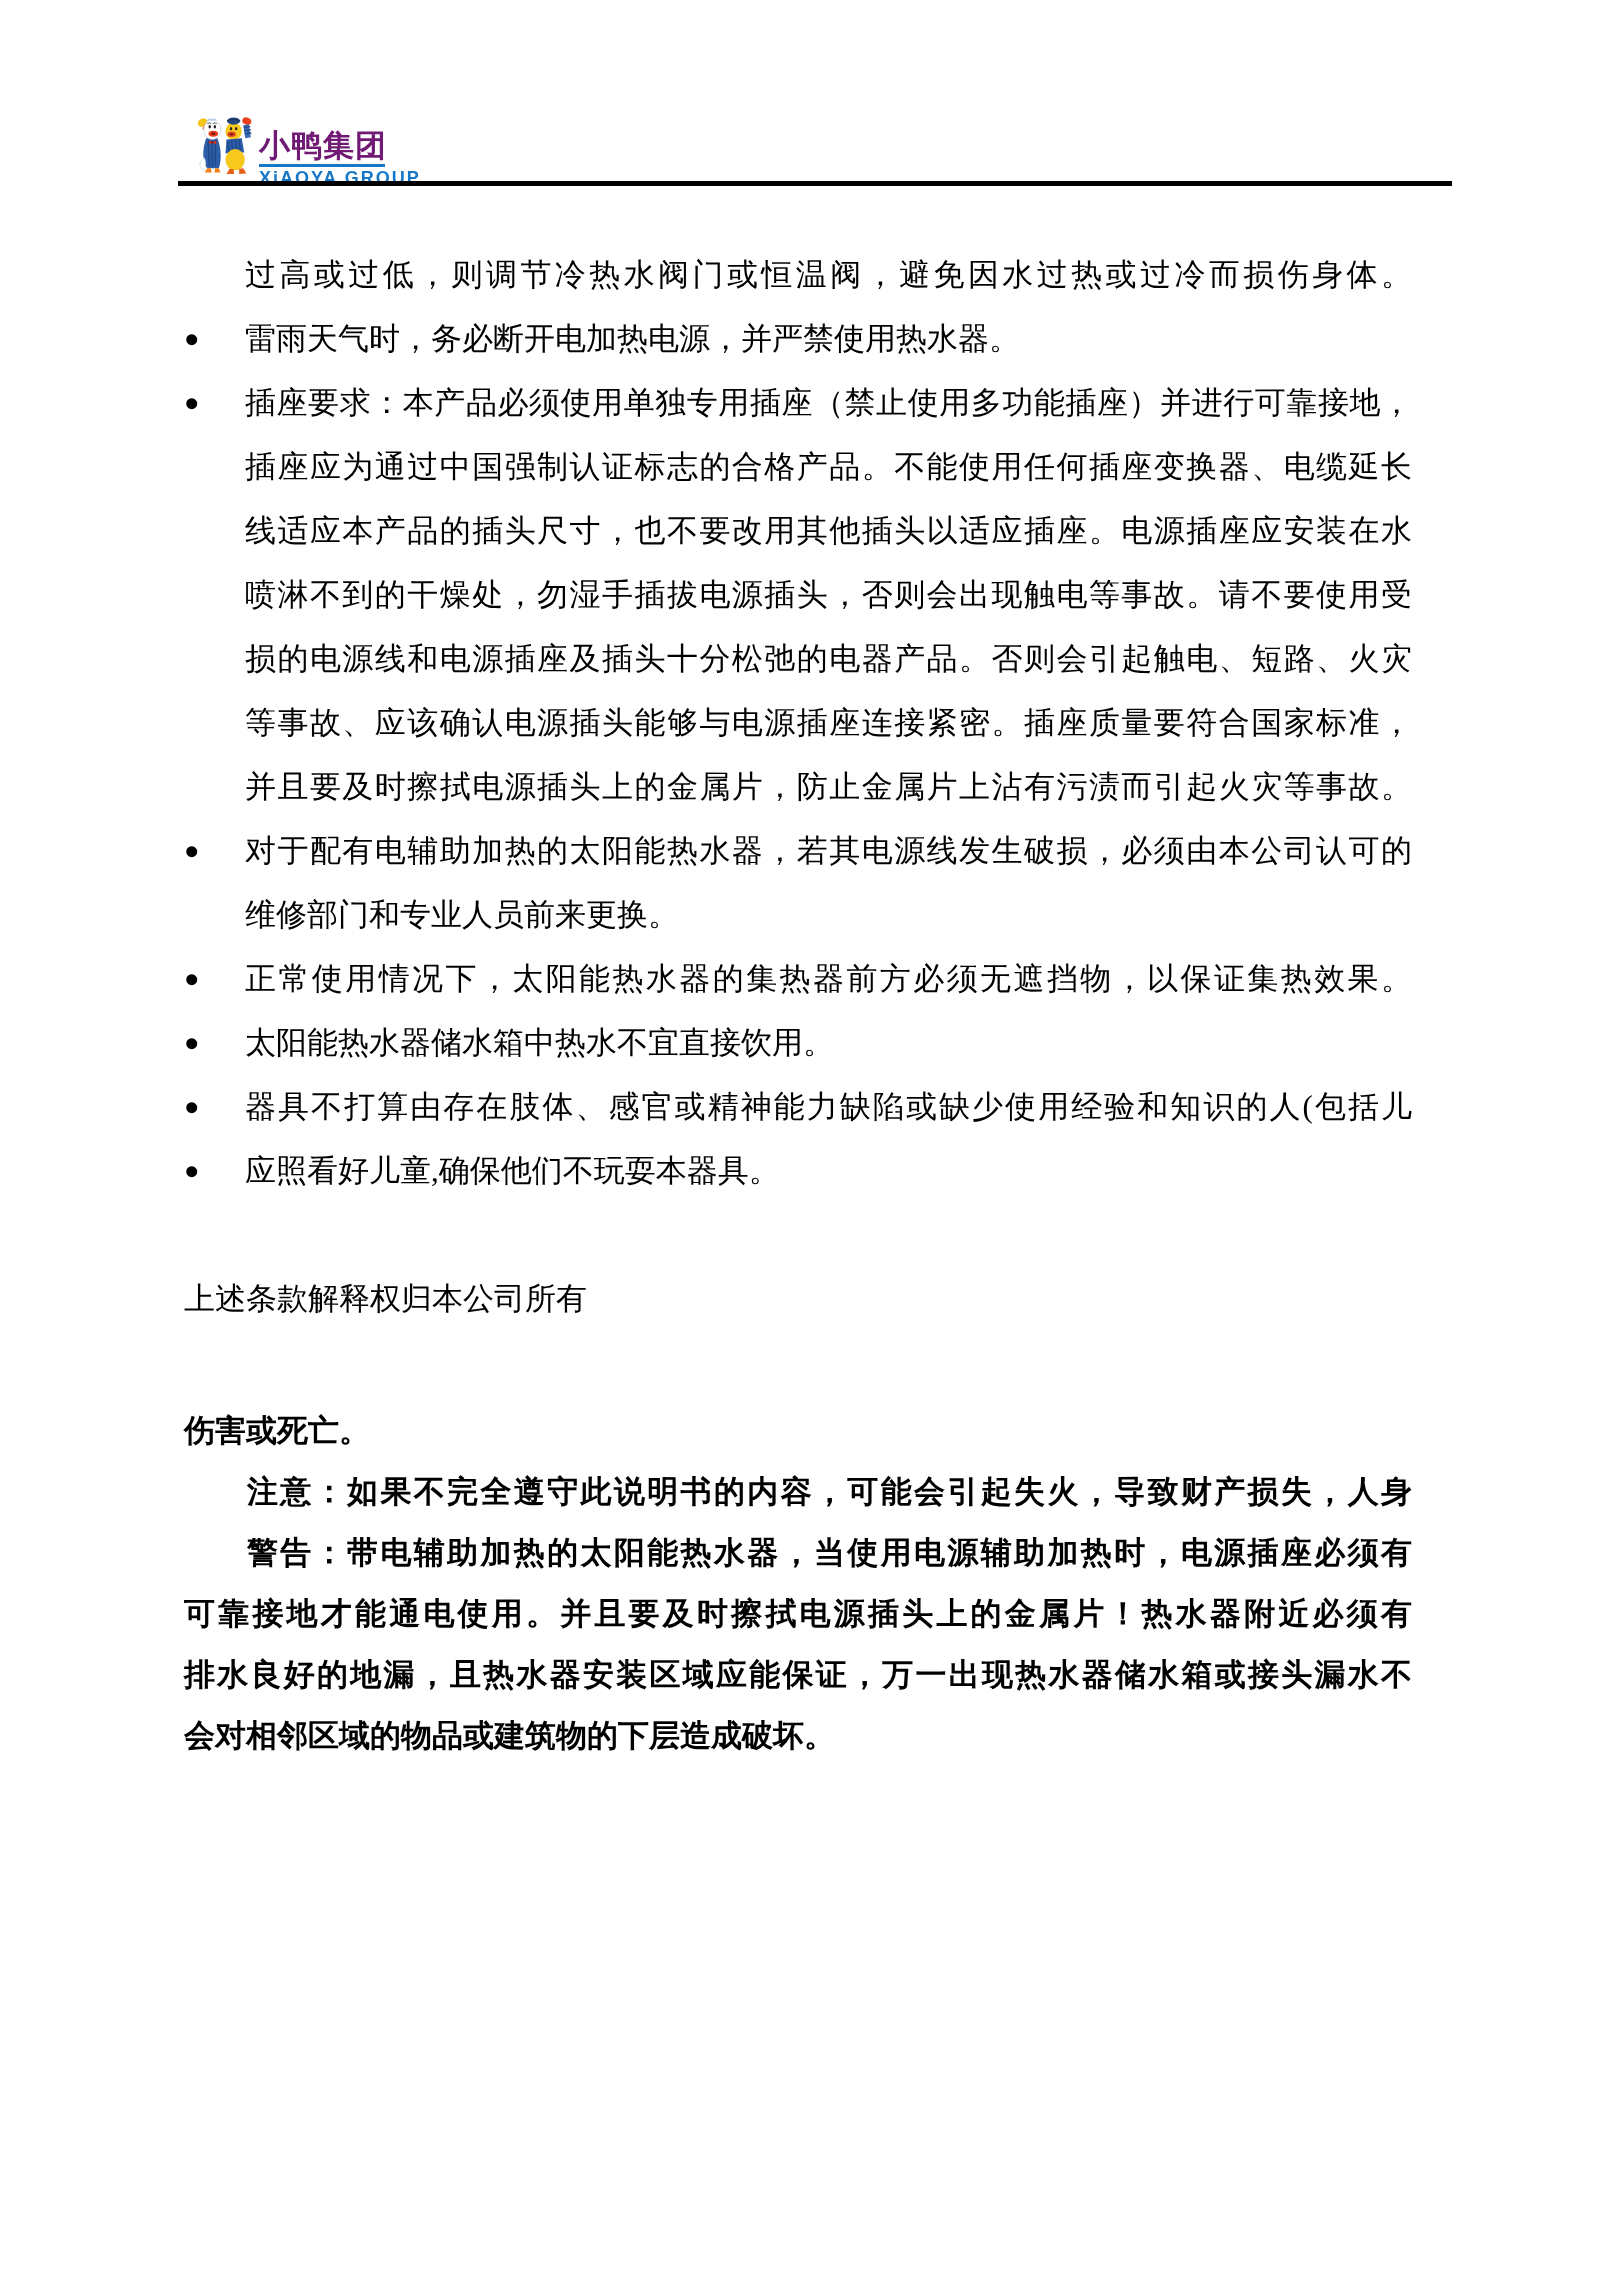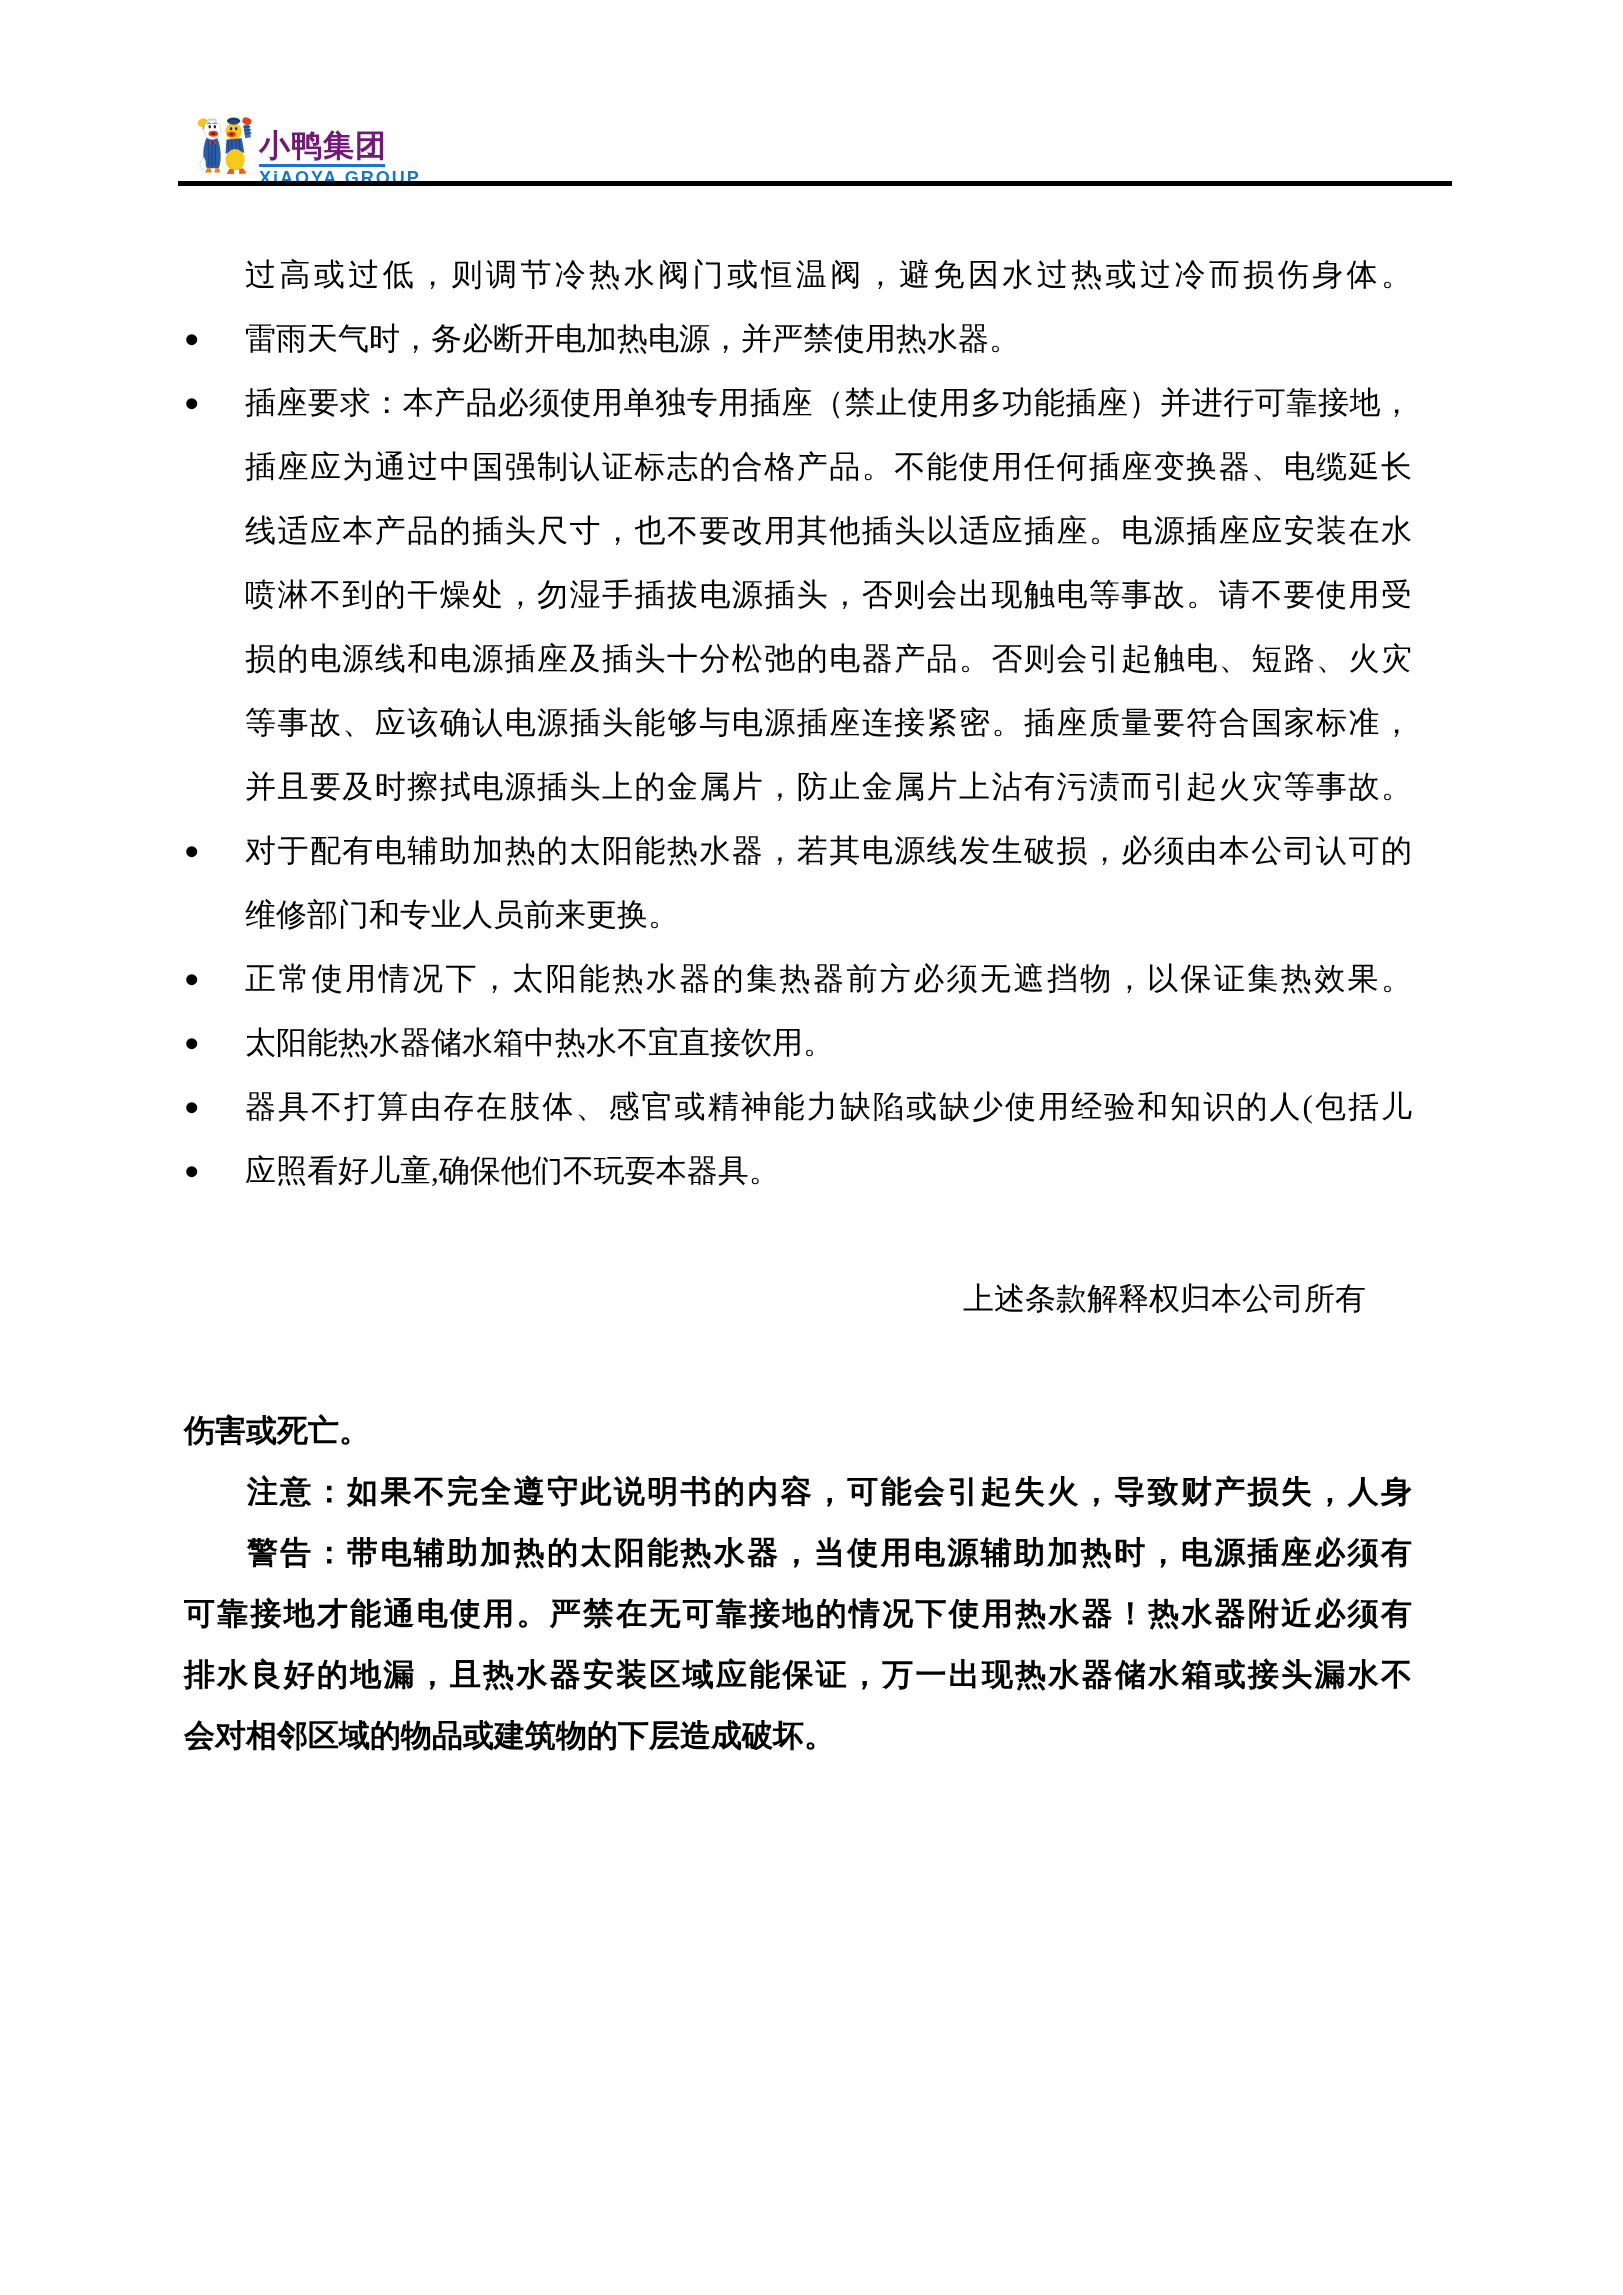--- a/index.html
+++ b/index.html
@@ -79,21 +79,21 @@
     top: 0px;
     width: 56px;
     font-size: 25.6px;
     line-height: 64px;
     text-align: left;
   }
   .spacer { height: 64px; }
   .rights {
     height: 64px;
     line-height: 64px;
-    text-align: right;
+    text-align: left;
     padding-right: 46px;
   }
 
   
   .notice-block {
     margin-top: 69px;
     font-weight: bold;
     font-size: 31px;
   }
   .nline {
@@ -188,20 +188,20 @@
     <div class="bline"><span class="bullet">●</span><span>应照看好儿童,确保他们不玩耍本器具。</span></div>
 
     <div class="spacer"></div>
 
     <div class="rights">上述条款解释权归本公司所有</div>
 
     <div class="notice-block">
       <div class="nline"><span>伤害或死亡。</span></div>
       <div class="nline indent j"><span>注意：如果不完全遵守此说明书的内容，可能会引起失火，导致财产损失，人身</span></div>
       <div class="nline indent j"><span>警告：带电辅助加热的太阳能热水器，当使用电源辅助加热时，电源插座必须有</span></div>
-      <div class="nline j"><span>可靠接地才能通电使用。严禁在无可靠接地的情况下使用热水器！热水器附近必须有</span></div>
+      <div class="nline j"><span>可靠接地才能通电使用。并且要及时擦拭电源插头上的金属片！热水器附近必须有</span></div>
       <div class="nline j"><span>排水良好的地漏，且热水器安装区域应能保证，万一出现热水器储水箱或接头漏水不</span></div>
       <div class="nline"><span>会对相邻区域的物品或建筑物的下层造成破坏。</span></div>
     </div>
 
   </div>
 </div>
 
 
 </body></html>

